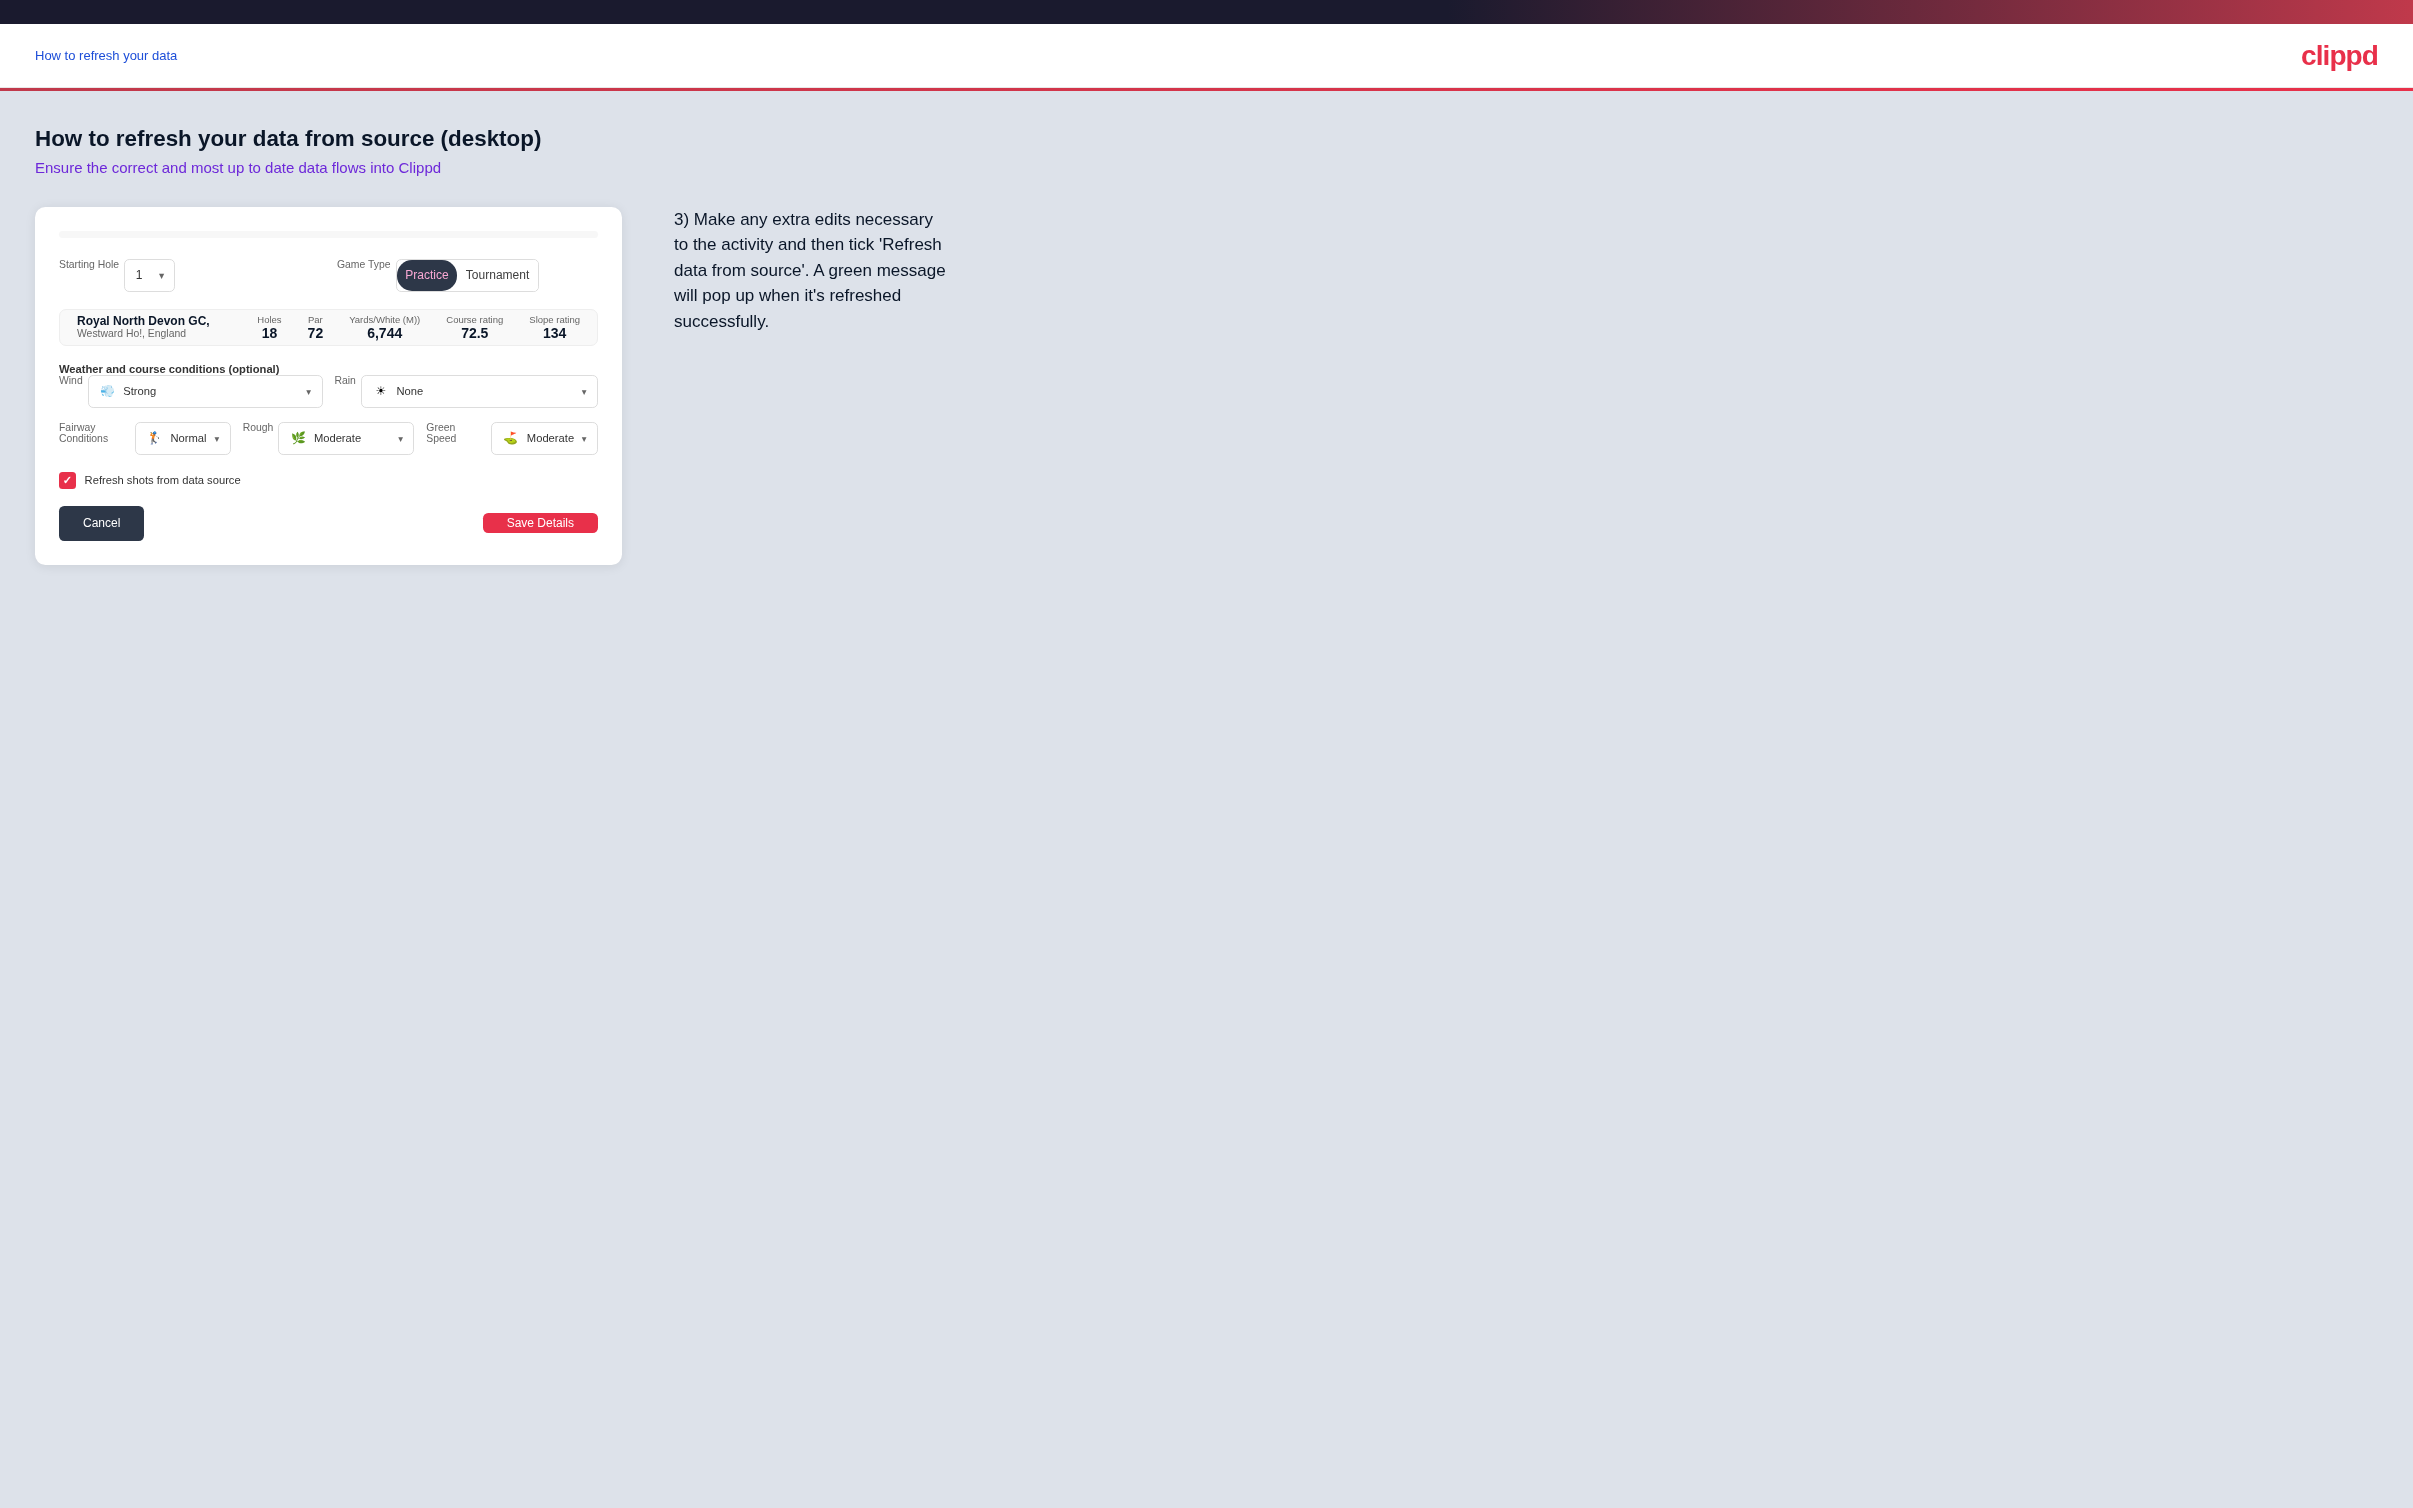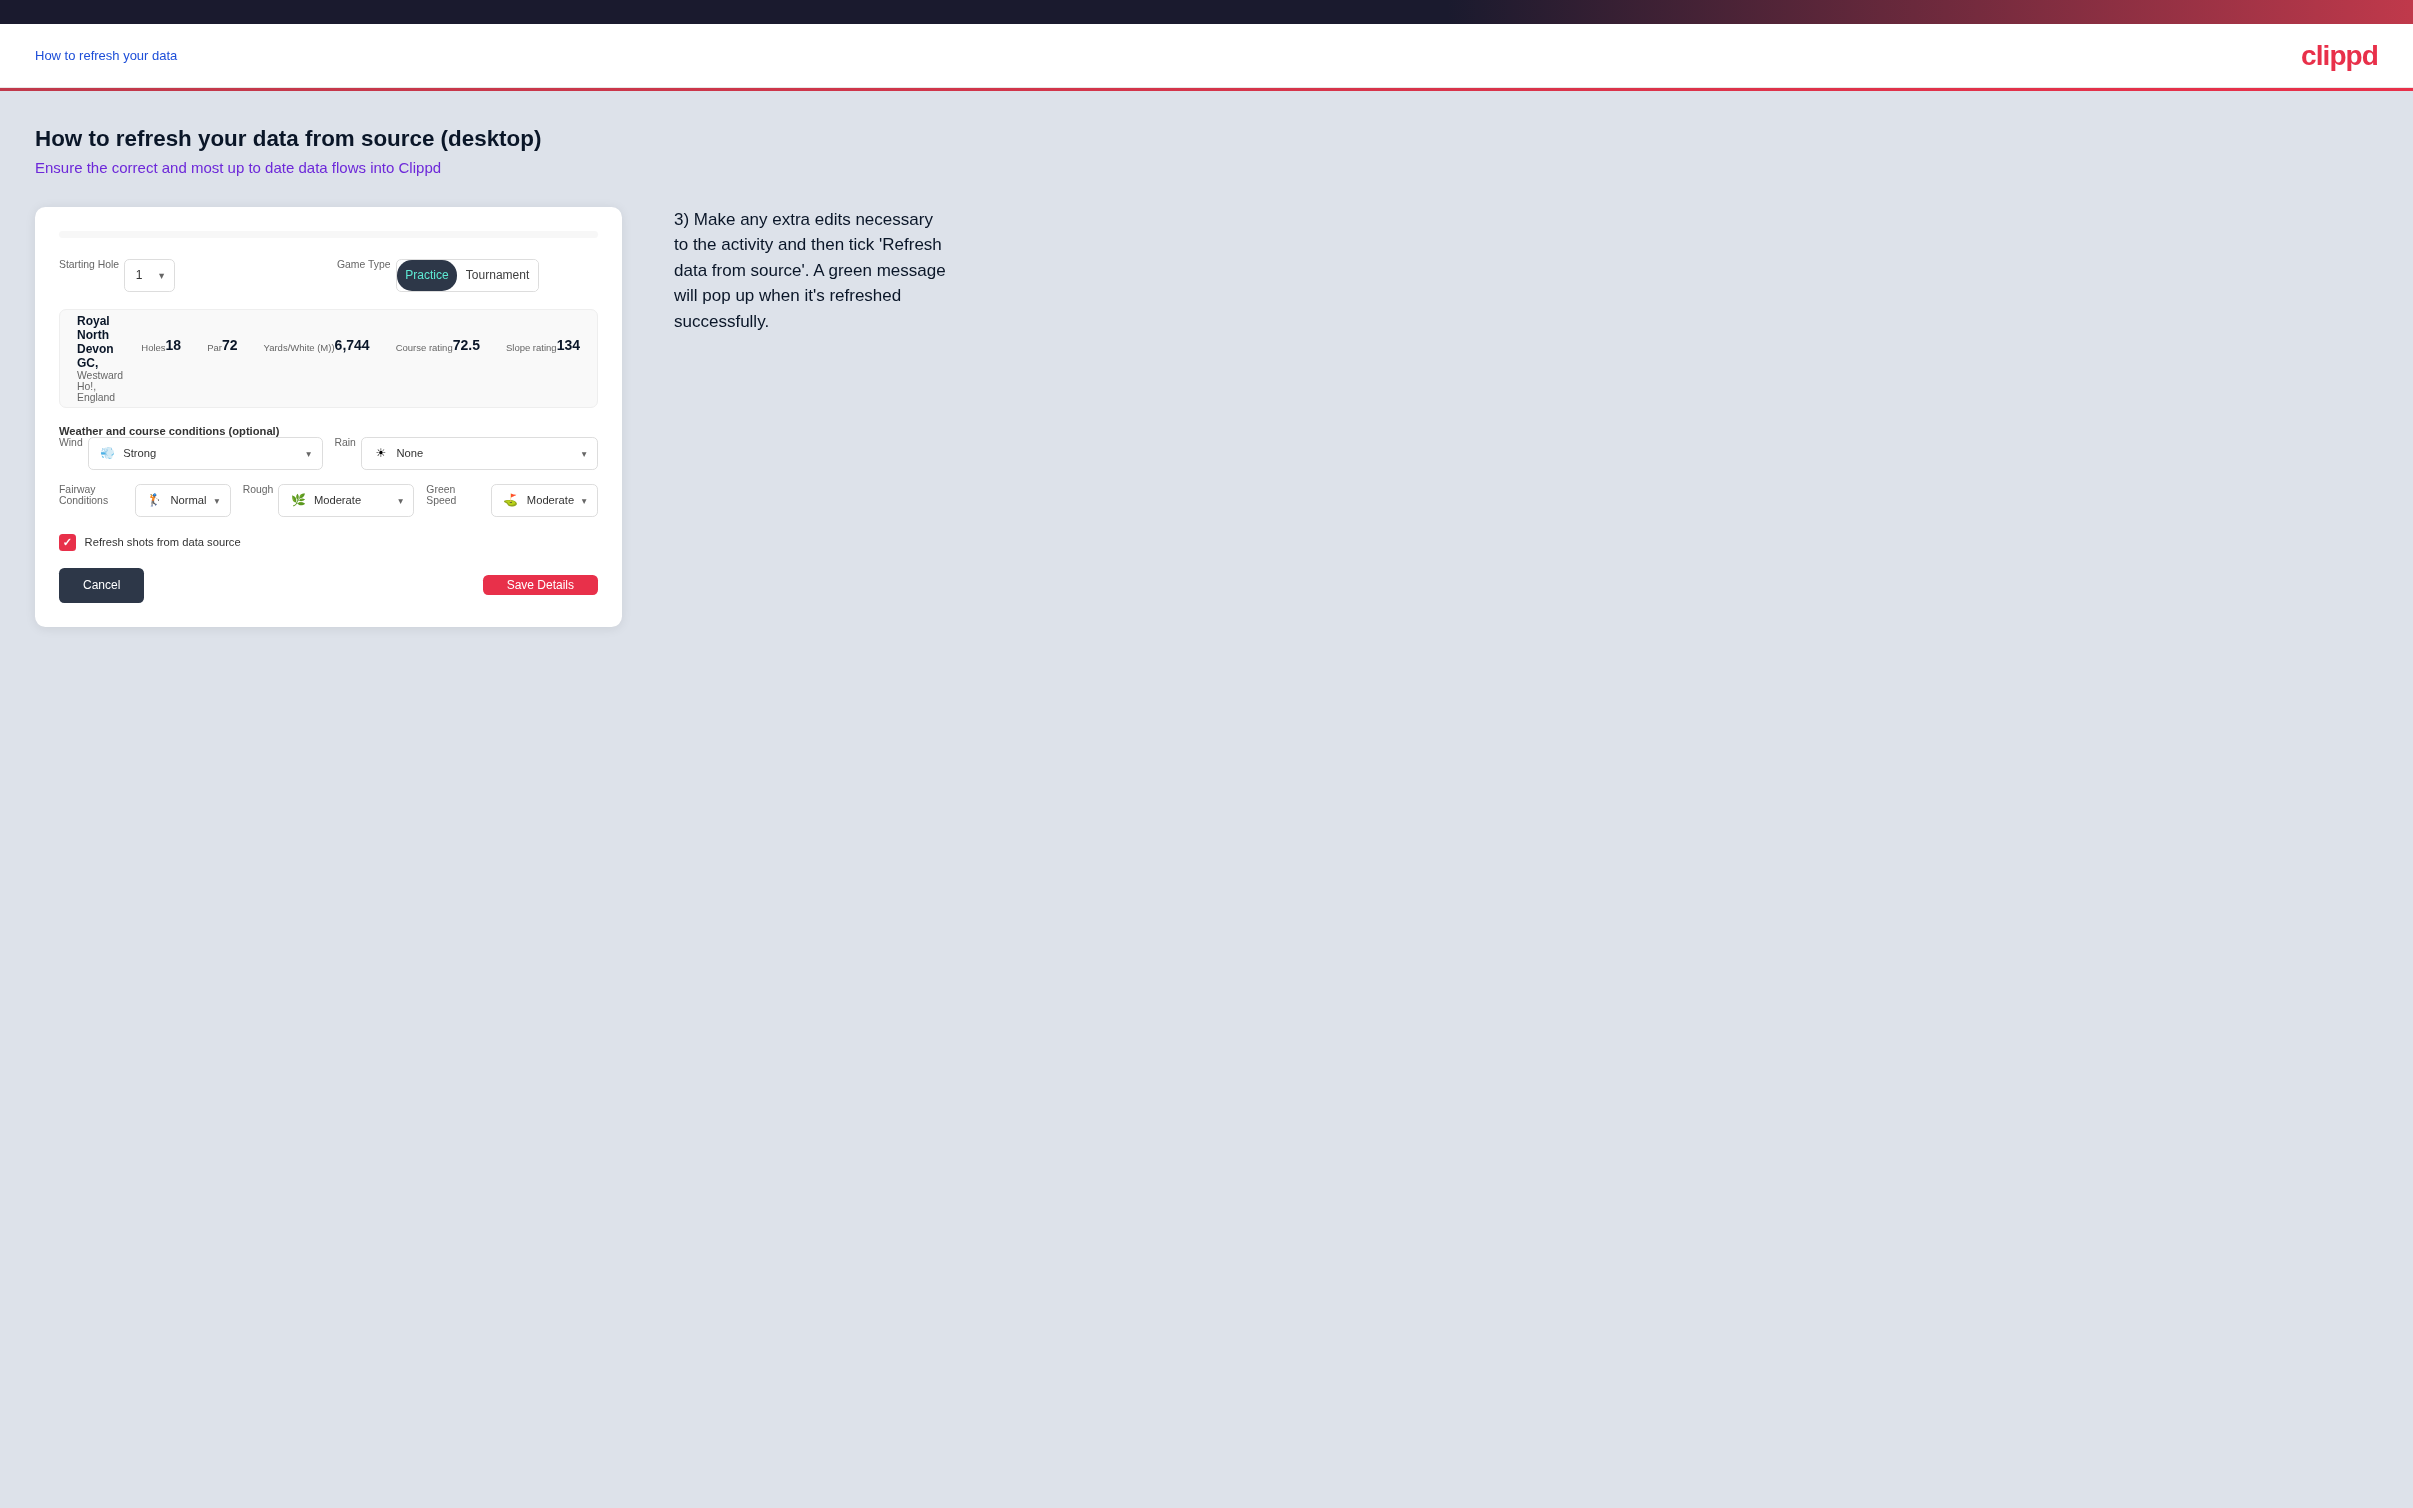--- a/index.html
+++ b/index.html
@@ -119,21 +119,21 @@
     .game-btn {
       flex: 1;
       padding: 8.6px;
       border: none;
       font-size: 12px;
       cursor: pointer;
       font-weight: 500;
     }
     .game-btn.active {
       background: #2d3748;
-      color: #5eead4;
+      color: #f9a8d4;
       border-radius: 15px;
     }
     .game-btn.inactive {
       background: #fff;
       color: #404040;
     }
     .course-card {
       background: #f9f9f9;
       border: 0.9px solid #eee;
       border-radius: 7px;
@@ -156,23 +156,22 @@
     .course-location {
       font-size: 10.4px;
       color: #666;
     }
     .course-stats {
       display: flex;
       gap: 26px;
     }
     .stat-item {
       display: flex;
-      flex-direction: row;
-      align-items: flex-end;
-      margin-top: 23px;
+      flex-direction: column;
+      align-items: center;
     }
     .stat-label {
       font-size: 9.5px;
       color: #666;
     }
     .stat-value {
       font-size: 14px;
       font-weight: 600;
       color: #0a1628;
     }

